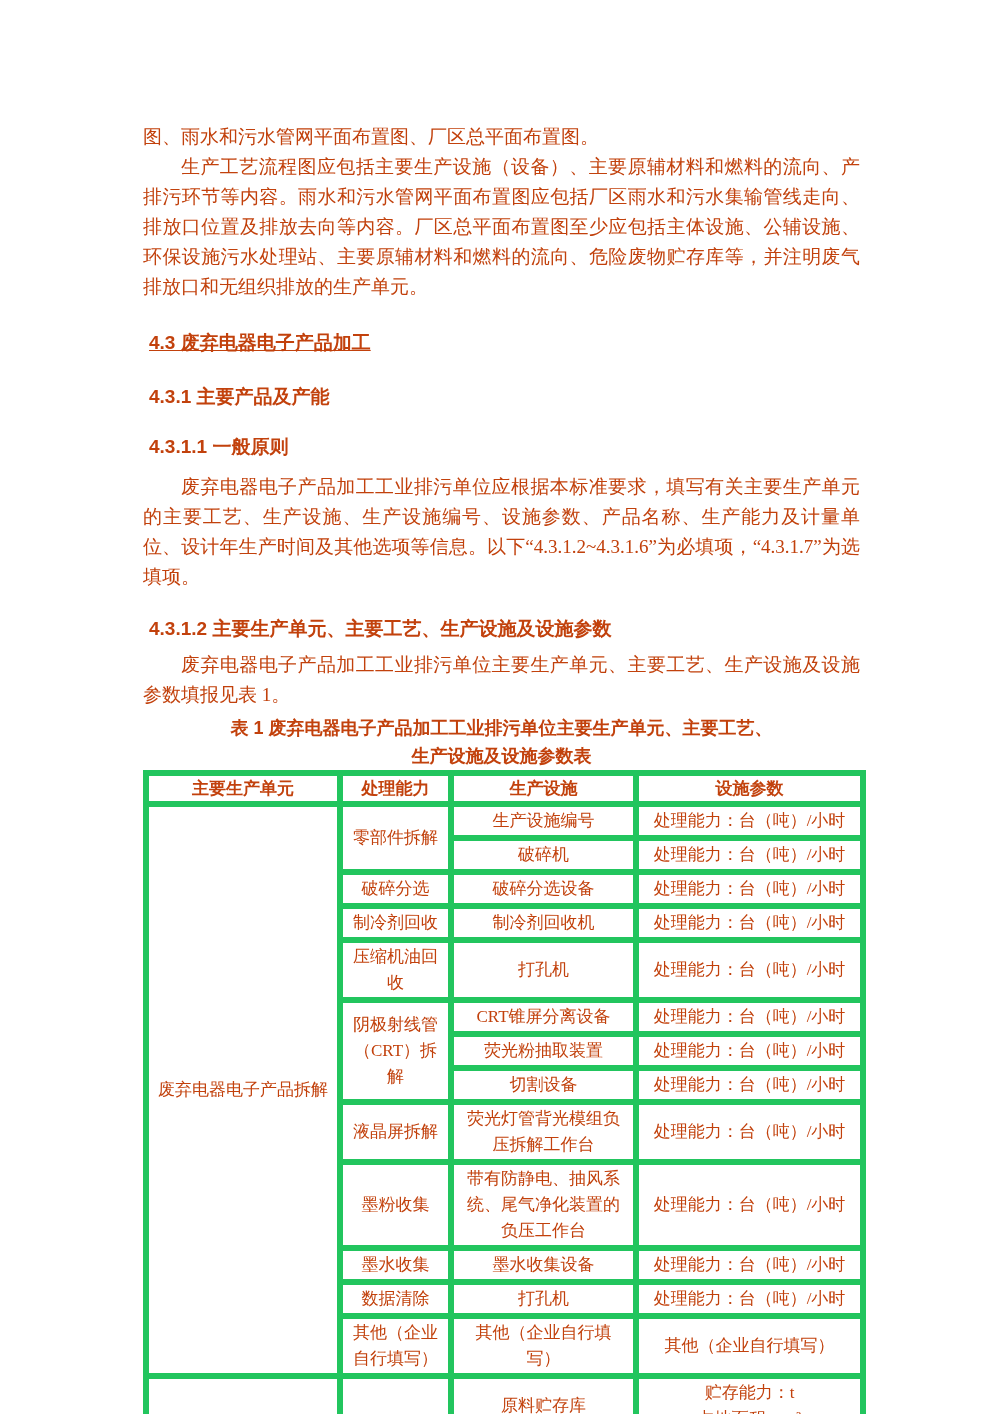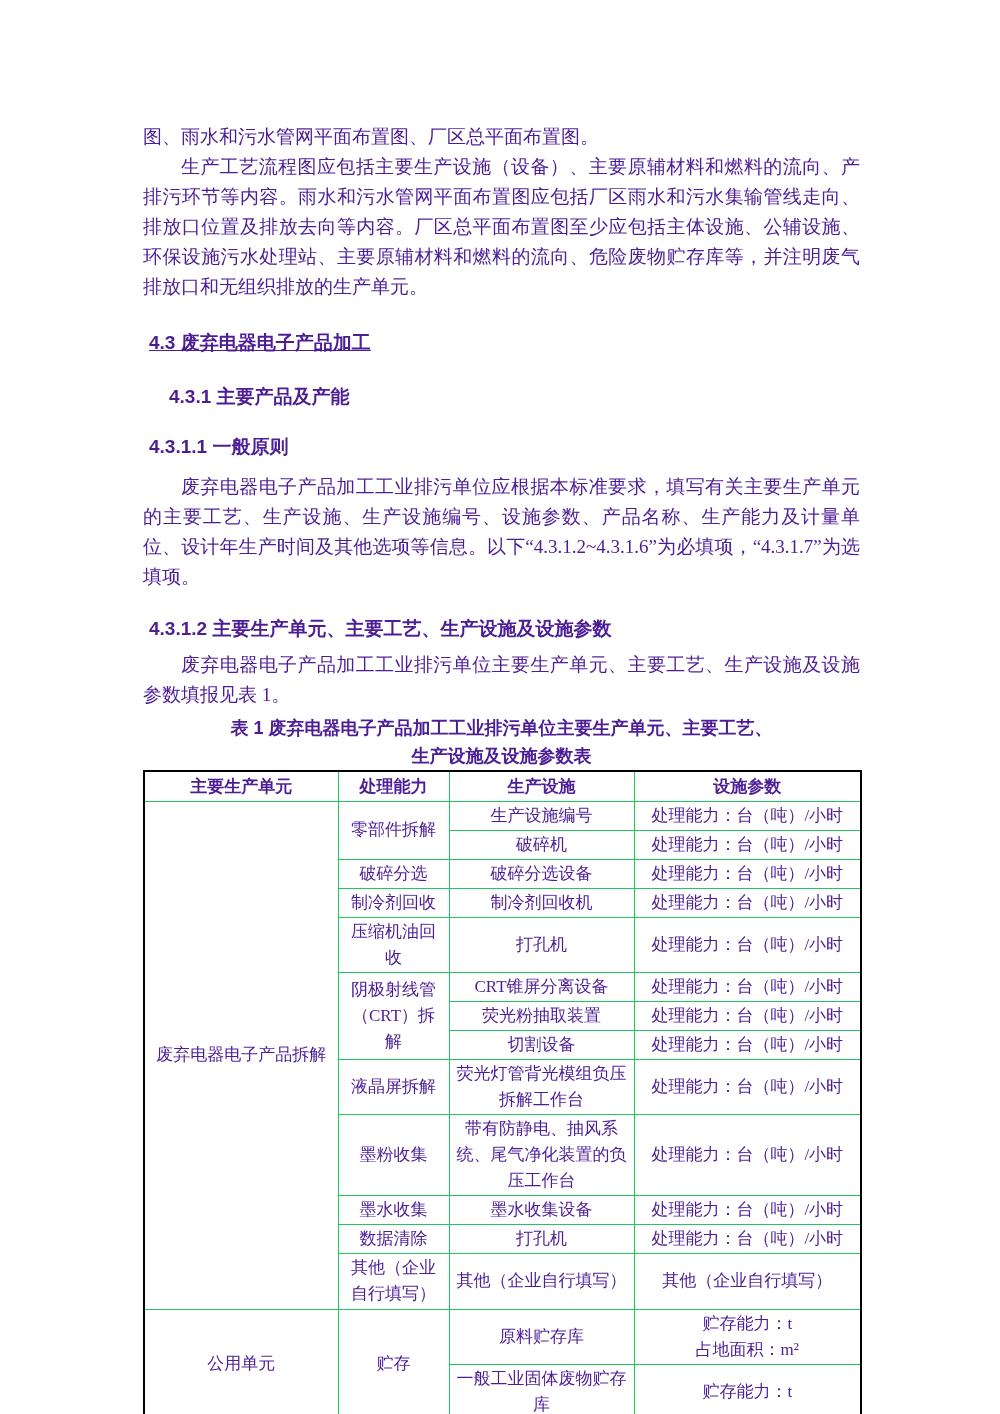--- a/index.html
+++ b/index.html
@@ -3,62 +3,62 @@
 <meta charset="utf-8">
 <style>
   html, body { margin: 0; padding: 0; background: #ffffff; }
   .page {
     position: relative;
     width: 1000px;
     height: 1414px;
     background: #ffffff;
     box-sizing: border-box;
     padding: 122px 140px 0 143px;
-    color: #4c1d95;
+    color: #c2410c;
     font-family: "Liberation Serif", "DejaVu Serif", serif;
   }
   .body-par {
     margin: 0;
     font-size: 19px;
     line-height: 30px;
     text-align: justify;
   }
   .indent { text-indent: 2em; }
   .heading {
     margin: 0;
     padding-left: 6px;
     font-family: "Liberation Sans", "DejaVu Sans", sans-serif;
     font-weight: bold;
     font-size: 19px;
     line-height: 30px;
     text-align: left;
   }
   .h43   { margin-top: 26px; text-decoration: underline; }
-  .h431  { margin-top: 24px; margin-left: 20px; }
+  .h431  { margin-top: 24px; }
   .h4311 { margin-top: 20px; }
   .p4311 { margin-top: 10px; }
   .h4312 { margin-top: 22px; }
   .p4312 { margin-top: 6px; }
   .table-title {
     margin-top: 4px;
     text-align: center;
     font-family: Liberation Sans, sans-serif;
     font-weight: bold;
     font-size: 18px;
     line-height: 28px;
   }
   table.t1 {
     width: 717px;
     margin-top: 0;
     border-collapse: collapse;
     border: 2px solid #000;
     table-layout: fixed;
   }
   table.t1 th, table.t1 td {
-    border: 1px solid #22c55e;
+    border: 6px solid #22c55e;
     text-align: center;
     vertical-align: middle;
     padding: 1px 5px;
     box-sizing: border-box;
     word-break: break-all;
   }
   table.t1 th {
     font-family: "Liberation Sans", "DejaVu Sans", sans-serif;
     font-weight: bold;
     font-size: 17px;

